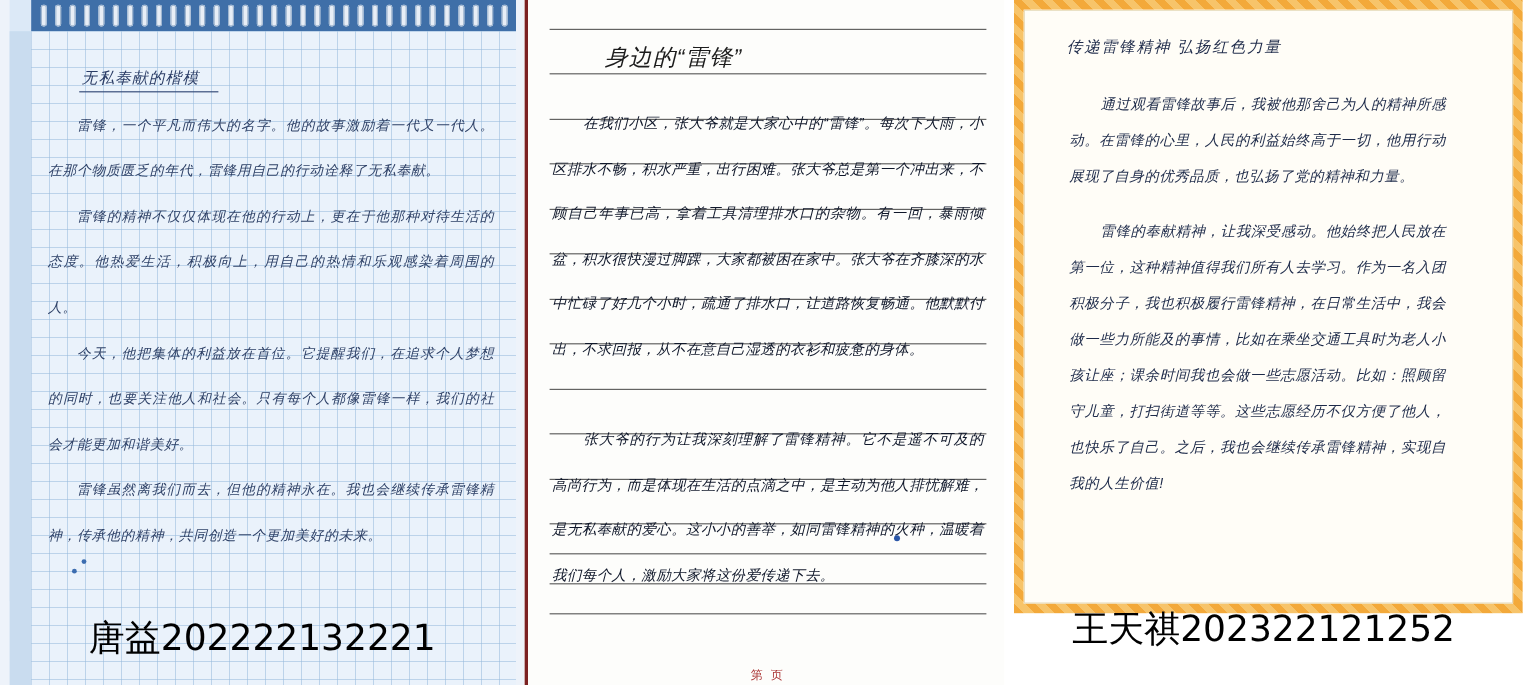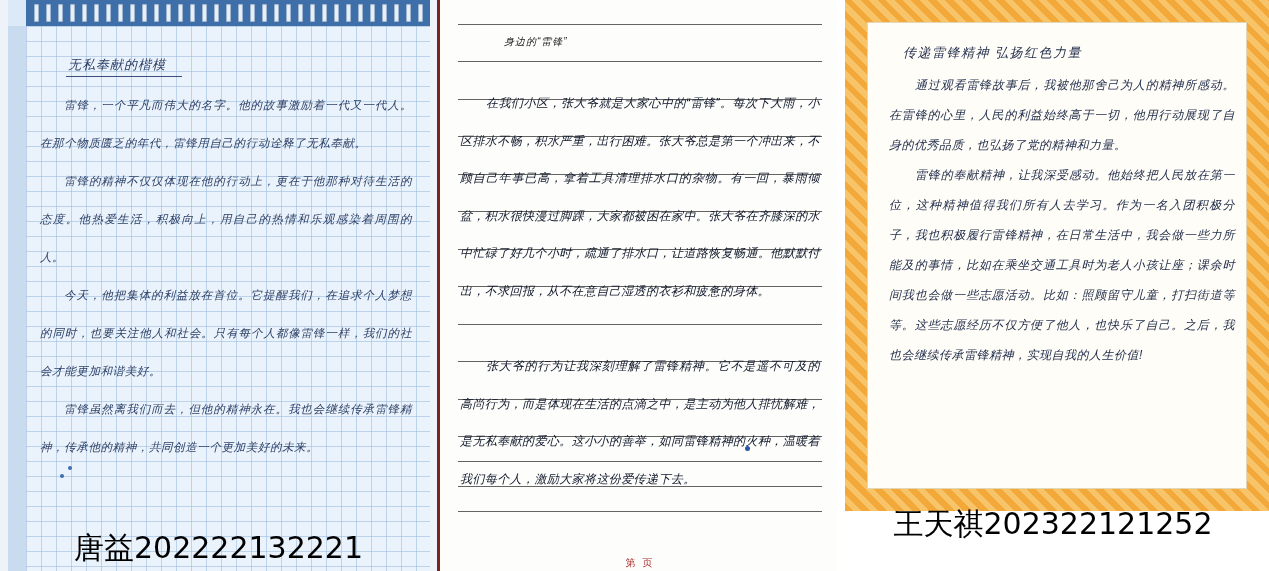--- a/index.html
+++ b/index.html
@@ -125,21 +125,21 @@
     position: absolute;
     left: 18px;
     width: 364px;
     height: 1px;
     background: #2f2f2f;
     opacity: 0.75;
   }
   .lp-title {
     position: absolute;
     left: 64px; top: 35px;
-    font-size: 10px;
+    font-size: 19px;
     color: #1c1c1c;
     font-style: italic;
     letter-spacing: 1px;
   }
   .lp-body {
     position: absolute;
     left: 20px; top: 85px;
     width: 360px;
     font-size: 12px;
     line-height: 37.6px;
@@ -167,21 +167,21 @@
     letter-spacing: 2px;
   }
 
   
   .op-outer {
     position: absolute;
     left: 8px; top: 0px;
     width: 424px; height: 511px;
     background:
       repeating-linear-gradient(45deg, #f3a93a 0 6px, #f7c46a 6px 12px);
-    padding: 22px;
+    padding: 8px;
     box-sizing: border-box;
   }
   .op-inner {
     position: relative;
     width: 100%; height: 100%;
     background: #fffdf7;
     box-shadow: inset 0 0 0 1px #e4d7b5;
   }
   .op-title {
     position: absolute;
@@ -195,35 +195,35 @@
     position: absolute;
     left: 22px; top: 48px;
     width: 346px;
     font-size: 12px;
     line-height: 30px;
     color: #1d2a49;
     font-style: italic;
     letter-spacing: 0.5px;
     text-align: justify;
   }
-  .op-body p { margin: 0; text-indent: 26px; }
+  .op-body p { margin: 16px; text-indent: 26px; }
 
   
   .caption {
     position: absolute;
     bottom: 8px;
     width: 100%;
     text-align: center;
     font-size: 30px;
     color: #000000;
     font-family: "DejaVu Sans", sans-serif;
     letter-spacing: 0px;
     white-space: nowrap;
   }
-  .caption.c1 { bottom: 2px; }
+  .caption.c1 { bottom: 18px; }
   .caption.c2 { bottom: 22px; }
   .caption.c3 { bottom: 26px; }
 </style>
 </head>
 <body>
 
 <div class="page">
 
   <div class="col col-1">
     <div class="nb-outer">

